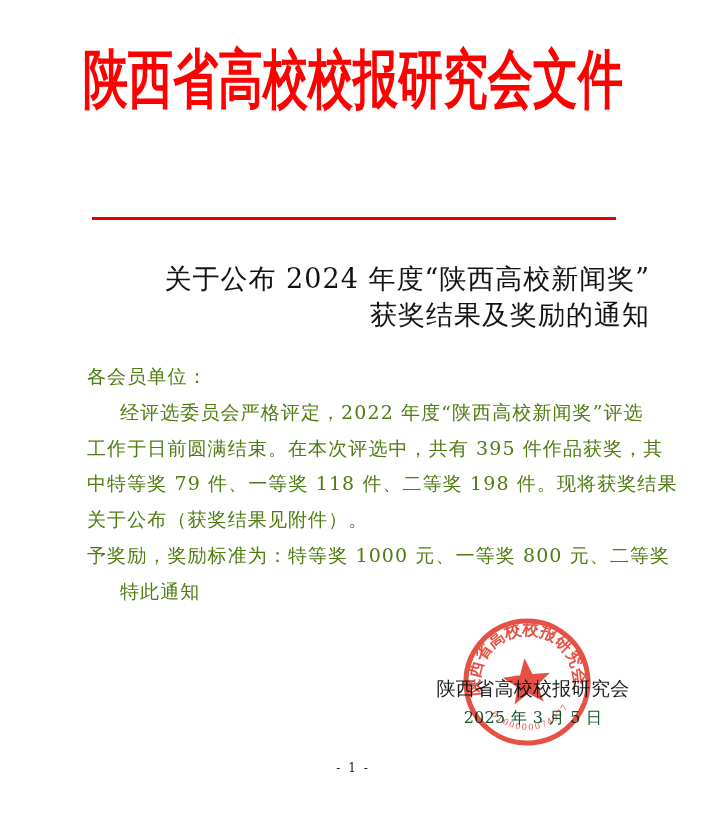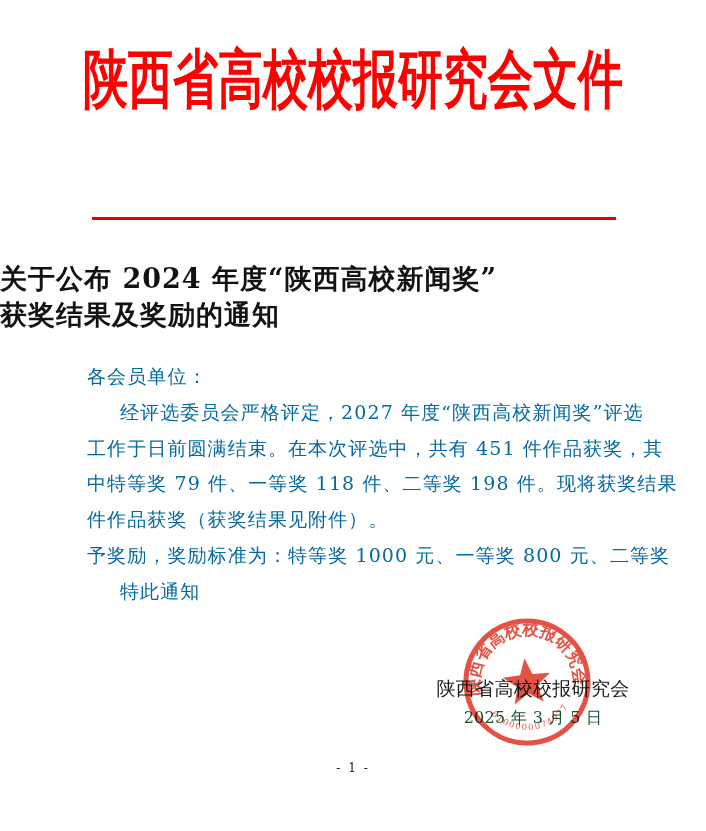--- a/index.html
+++ b/index.html
@@ -42,37 +42,37 @@
     position: absolute;
     top: 217px; left: 92px;
     width: 524px; height: 3px;
     background: #e60000;
   }
 
   
   .notice-title {
     position: absolute;
     top: 261px; left: 0; width: 650px;
-    text-align: left;
+    text-align: right;
     font-size: 27px;
-    font-weight: bold;
+    font-weight: normal;
     line-height: 36px;
     color: #121212;
     letter-spacing: 1px;
   }
 
   
   .body-text {
     position: absolute;
     top: 359px; left: 87px;
     width: 570px;
     font-size: 19px;
     line-height: 35.8px;
     letter-spacing: 1.1px;
-    color: #0369a1;
+    color: #4d7c0f;
     white-space: nowrap;
   }
   .body-text .line { white-space: nowrap; }
   .body-text .indent { padding-left: 33px; }
 
   
   .signature {
     position: absolute;
     top: 676px; left: 433px;
     width: 200px;
@@ -126,24 +126,24 @@
 
   <div class="red-rule"></div>
 
   <div class="notice-title">
     <div>关于公布 2024 年度“陕西高校新闻奖”</div>
     <div>获奖结果及奖励的通知</div>
   </div>
 
   <div class="body-text">
     <div class="line">各会员单位：</div>
-    <div class="line indent">经评选委员会严格评定，2027 年度“陕西高校新闻奖”评选</div>
-    <div class="line">工作于日前圆满结束。在本次评选中，共有 451 件作品获奖，其</div>
+    <div class="line indent">经评选委员会严格评定，2022 年度“陕西高校新闻奖”评选</div>
+    <div class="line">工作于日前圆满结束。在本次评选中，共有 395 件作品获奖，其</div>
     <div class="line">中特等奖 79 件、一等奖 118 件、二等奖 198 件。现将获奖结果</div>
-    <div class="line">件作品获奖（获奖结果见附件）。</div>
+    <div class="line">关于公布（获奖结果见附件）。</div>
     <div class="line">予奖励，奖励标准为：特等奖 1000 元、一等奖 800 元、二等奖</div>
     <div class="line indent">特此通知</div>
   </div>
 
   <div class="signature">陕西省高校校报研究会</div>
 
   <div class="sign-date">2025 年 3 月 5 日</div>
 
   <svg class="seal" viewBox="-68 -68 136 136" xmlns="http://www.w3.org/2000/svg">
     <g transform="rotate(-6)">

